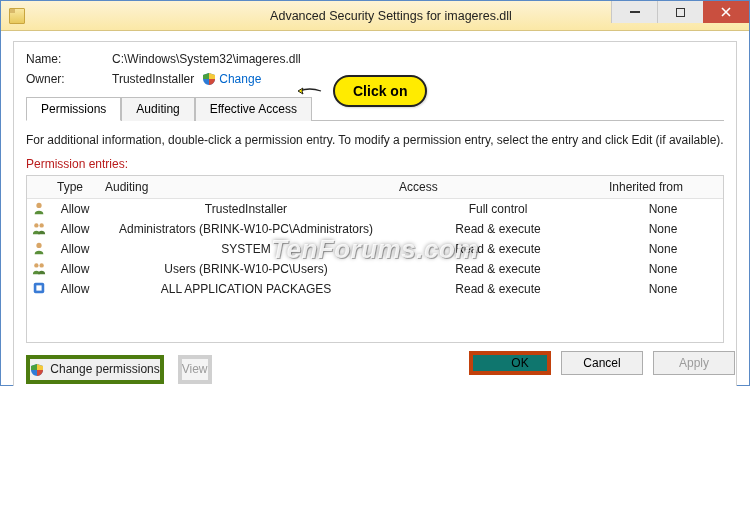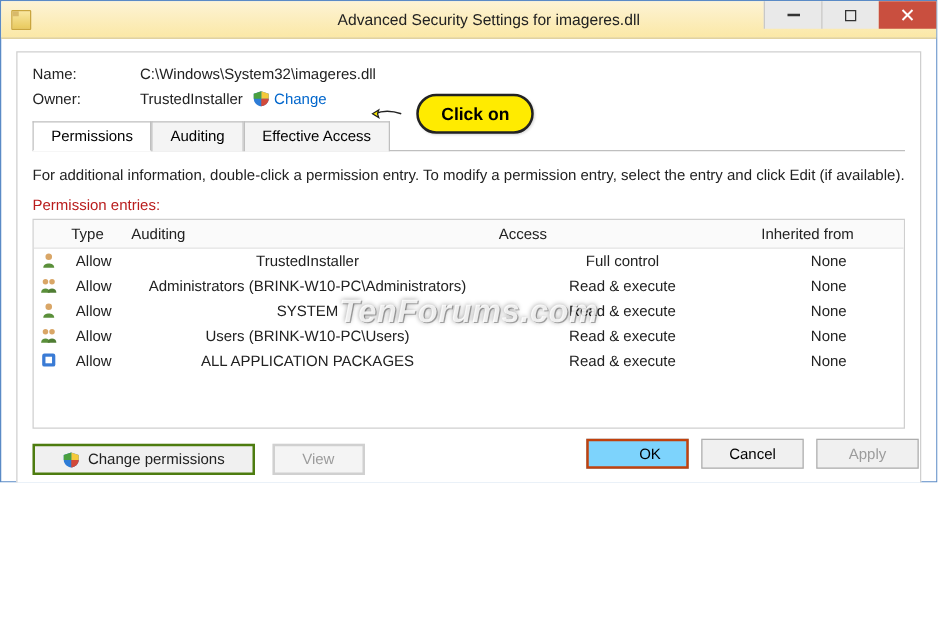--- a/index.html
+++ b/index.html
@@ -33,25 +33,25 @@
   .gh { padding:4px 6px; }
   .c0 { width:24px; }
   .c1 { width:48px; }
   .c2 { width:294px; }
   .c3 { width:210px; }
   .c4 { flex:1; }
   .row { display:flex; font-size:12px; color:#222; align-items:center; height:20px;text-align:center; }
   .row .cell { padding:0 5px; }
   .ico { width:16px; height:16px; }
   .btnrow { display:flex; gap:14px; margin-top:12px; }
-  .btn { padding:3px 22px; font-size:12px; border:2px solid #4d7c0f; background:#f0f0f0; color:#222; cursor:pointer; }
+  .btn { padding:3px 0; font-size:12px; border:4px solid #4d7c0f; background:#f0f0f0; color:#222; cursor:pointer; }
   .btn.dis { color:#9c9c9c; background:#f4f4f4; border-color:#d0d0d0; cursor:default; }
   .bottom-btns { position:absolute; right:14px; bottom:10px; display:flex; gap:10px; }
   .bottom-btn { width:82px; height:24px; font-size:12px; border:1px solid #adadad; background:#f0f0f0; cursor:pointer; }
-  .bottom-btn.primary { border:2px solid #c2410c; background:#7dd3fc;padding-left:26px; }
+  .bottom-btn.primary { border:4px solid #c2410c; background:#0f766e;padding-left:26px; }
   .bottom-btn.dis { color:#9c9c9c; cursor:default; }
   .callout { position:absolute; top:74px; left:284px; display:flex; align-items:center; pointer-events:none; }
   .arrow-tail { width:48px; height:10px; }
   .bubble { background:#ffeb00; border:2px solid #222; border-radius:18px; padding:6px 18px; font-weight:bold; font-size:14px; color:#000; box-shadow:1px 1px 2px rgba(0,0,0,.15); }
   .watermark { position:absolute; top:50%; left:50%; transform:translate(-50%,-50%); font-size:26px; font-weight:bold; font-style:italic; color:rgba(255,255,255,.85); text-shadow:0 0 4px rgba(0,0,0,.4), 1px 1px 0 rgba(0,0,0,.3); pointer-events:none; letter-spacing:.5px; }
 </style>
 </head>
 <body>
 
 <div class="window">

